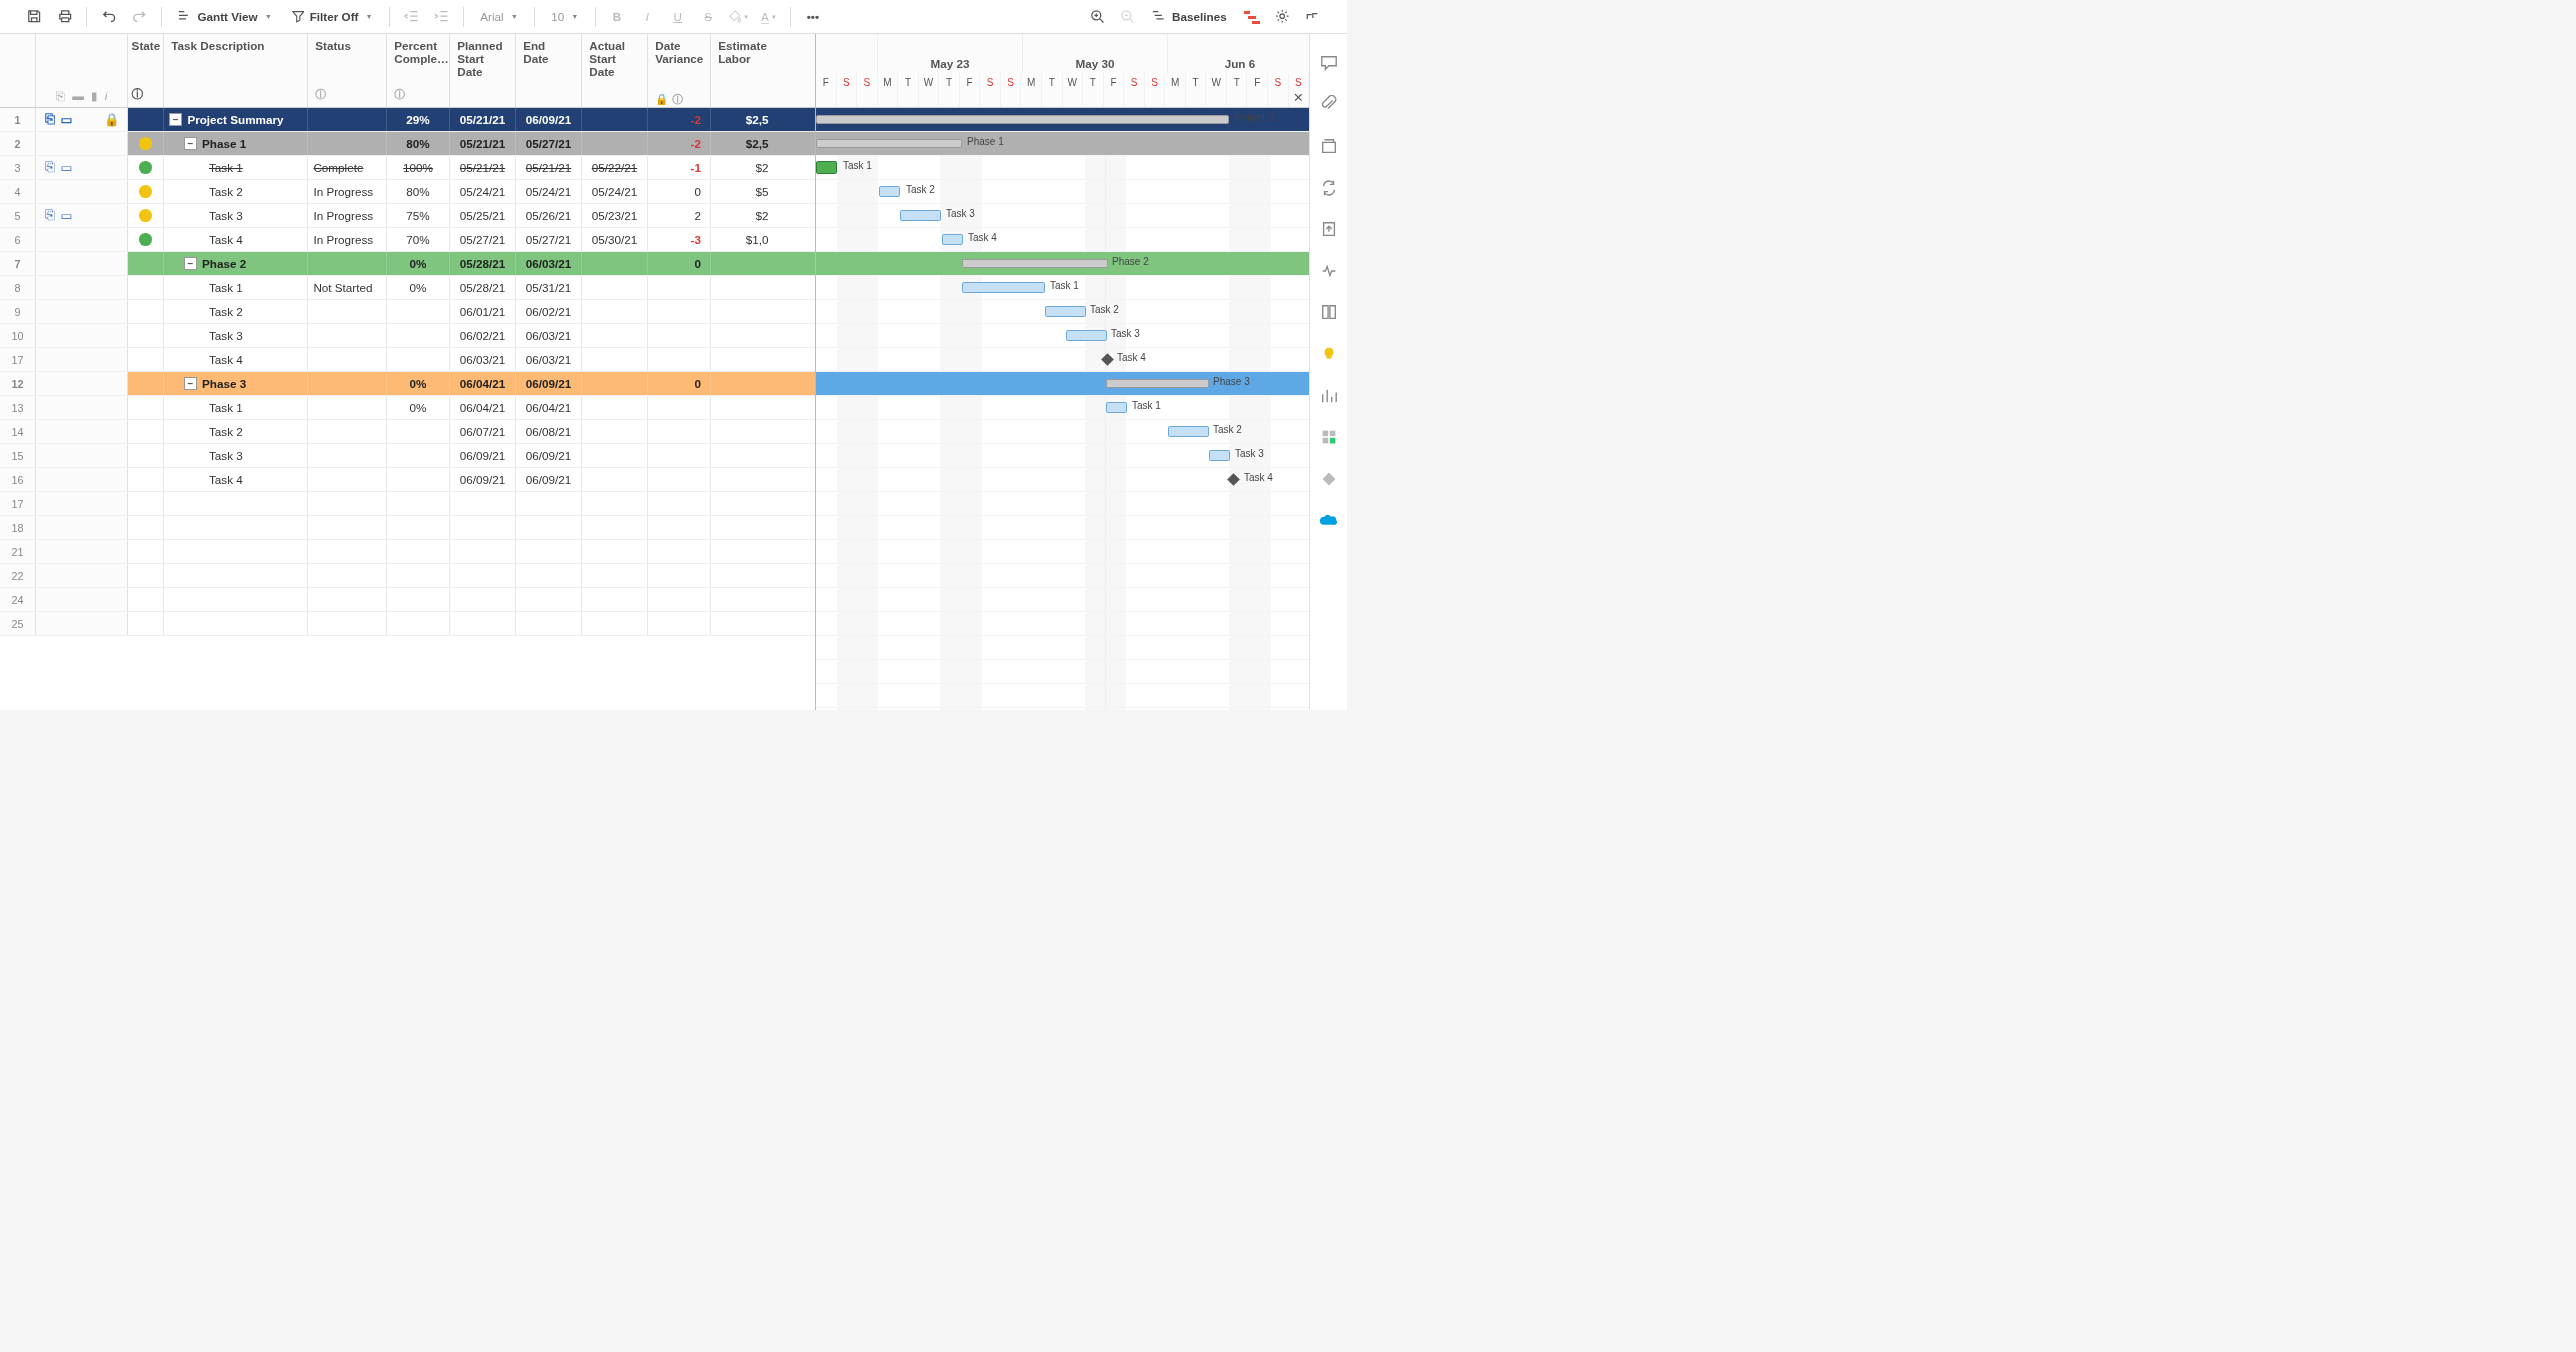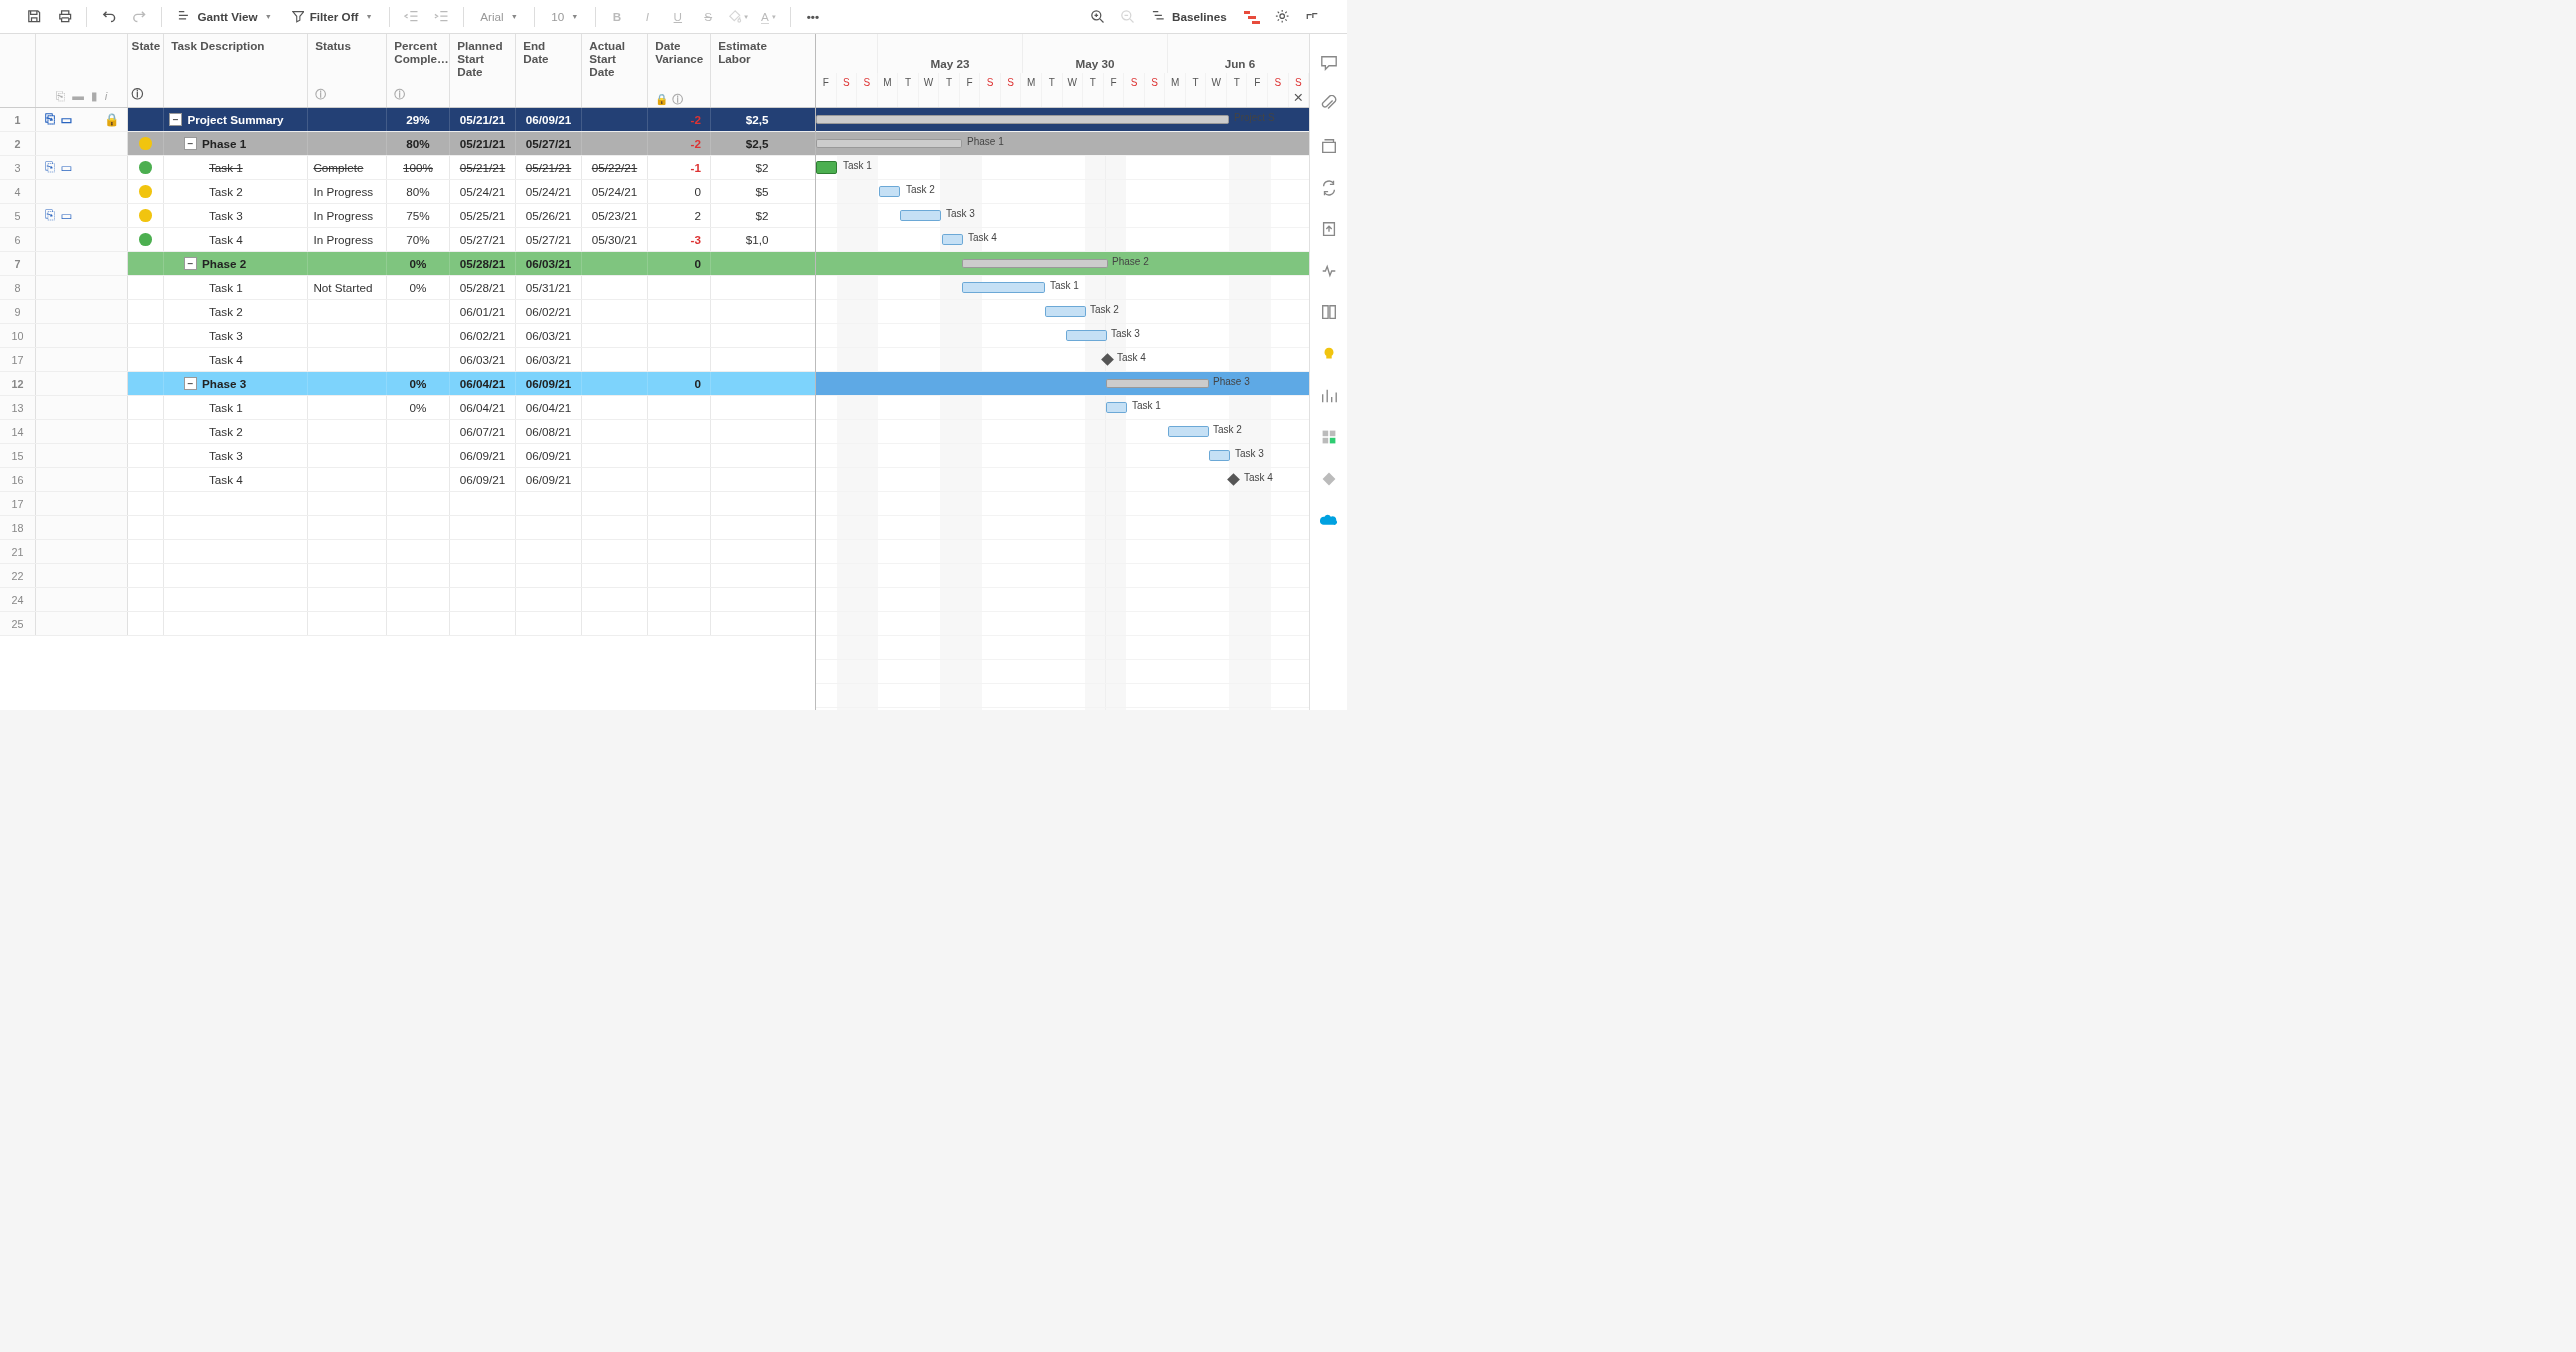--- a/index.html
+++ b/index.html
@@ -32,21 +32,21 @@
 .gh-col { border-right: 0.9px solid #e0e0e0; padding: 5.4px 7.2px; font-weight: bold; color: #555; display:flex; flex-direction:column; justify-content:space-between;}
 .gh-col .info-icon { color: #aaa; font-size: 10.8px; align-self:flex-start;}
 .gh-col .hdr-icons { display:flex; gap:3.6px; color:#aaa; font-size:10.8px;}
 
 
 .grid-body { flex: 1; overflow: auto; }
 .grid-row { display: flex; height: 24px; align-items: stretch; border-bottom: 0.9px solid #eee; }
 .grid-row.summary { background: #234075; color: #fff; font-weight: bold; }
 .grid-row.phase1 { background: #b0b0b0; color: #222; font-weight: bold; }
 .grid-row.phase2 { background: #7fc57f; color: #222; font-weight: bold; }
-.grid-row.phase3 { background: #7dd3fc; color: #222; font-weight: bold; }
+.grid-row.phase3 { background: #fdba74; color: #222; font-weight: bold; }
 .cell { border-right: 0.9px solid #e8e8e8; display: flex; align-items: center; padding: 0 5.4px; overflow: hidden; white-space: nowrap; }
 .grid-row.summary .cell, .grid-row.phase1 .cell, .grid-row.phase2 .cell, .grid-row.phase3 .cell { border-right-color: rgba(255,255,255,0.15); }
 .cell-rownum { width: 36px; justify-content: center; background: #fbfbfb; color: #888; font-size: 10.8px; border-right-color: #e0e0e0 !important;}
 .cell-ind { width: 92px; background: #fbfbfb; gap: 5.4px; justify-content: flex-start; padding-left: 9px; border-right-color: #e0e0e0 !important;}
 .cell-state { width: 36px; justify-content: center; }
 .cell-task { width: 144px; }
 .cell-status { width: 79px; }
 .cell-pct { width: 63px; justify-content: center; }
 .cell-plstart { width: 66px; justify-content: center; }
 .cell-end { width: 66px; justify-content: center; }

